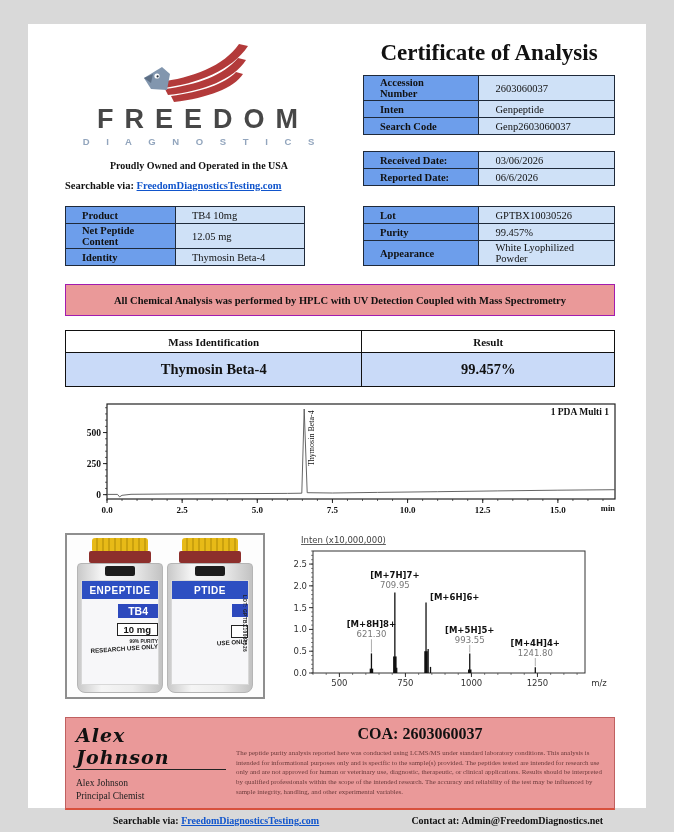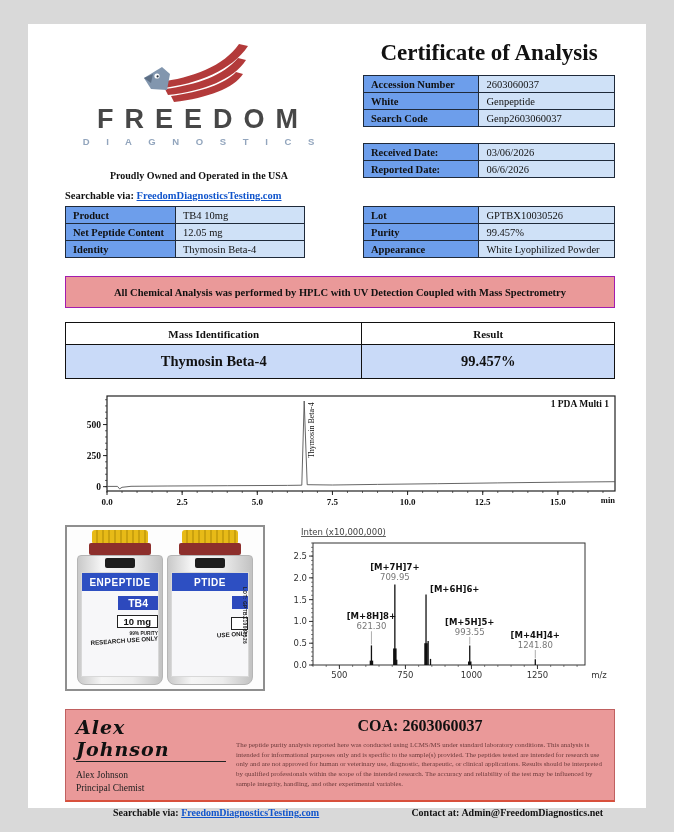--- a/index.html
+++ b/index.html
@@ -5,29 +5,29 @@
   html,body{margin:0;padding:0;}
   body{width:674px;height:832px;overflow:hidden;background:#d9d9d9;font-family:"Liberation Serif",serif;color:#111;}
   .page{position:absolute;left:28px;top:24px;width:618px;height:784px;background:#ffffff;box-sizing:border-box;padding:14px 31px 0 37px;}
 
   
   .header-row{display:flex;justify-content:space-between;align-items:flex-start;height:164px;}
   .header-left{width:268px;text-align:center;}
   .logo-svg{display:block;margin:2px auto 0;}
   .brand{font-family:"Liberation Sans",sans-serif;font-weight:700;font-size:27px;letter-spacing:11px;color:#474747;line-height:1;margin-left:8px;}
   .brand-sub{font-family:"Liberation Sans",sans-serif;font-weight:700;font-size:9.5px;letter-spacing:7px;color:#92a5bd;margin:3px 0 0 6px;}
-  .tagline{font-size:10px;font-weight:700;margin-top:23px;}
+  .tagline{font-size:10px;font-weight:700;margin-top:13px;}
   .search-line{font-size:10.5px;font-weight:700;text-align:left;margin-top:9px;}
   .link{color:#1155cc;text-decoration:underline;cursor:pointer;}
   .header-right{width:252px;}
   .coa-title{font-size:23px;font-weight:700;text-align:center;margin:2px 0 9px;white-space:nowrap;}
 
   
   table.info{border-collapse:collapse;width:100%;}
-  table.info td{border:1px solid #1f2a3a;font-size:10.5px;padding:1px 7px;height:14px;}
+  table.info td{border:1px solid #1f2a3a;font-size:10.5px;padding:1px 16px;height:14px;}
   td.l{background:var(--label-blue,#6d9eeb);font-weight:700;width:46%;}
   td.v{background:var(--value-blue,#cfe1f7);}
   .gap16{height:16px;}
   .tables-row{display:flex;justify-content:space-between;margin-top:4px;}
   .tables-row .t-left{width:240px;}
   .tables-row .t-right{width:252px;}
 
   
   .banner{margin-top:18px;height:30px;background:var(--pink,#ea9999);border:1px solid #a21caf;display:flex;align-items:center;justify-content:center;font-size:10.5px;font-weight:700;}
 
@@ -99,21 +99,21 @@
 
     <div class="header-right">
       <div class="coa-title">Certificate of Analysis</div>
       <table class="info">
         <tbody>
             <tr>
               <td class="l">Accession Number</td>
               <td class="v">2603060037</td>
             </tr>
         <tr>
-              <td class="l">White</td>
+              <td class="l">Inten</td>
               <td class="v">Genpeptide</td>
             </tr>
         <tr>
               <td class="l">Search Code</td>
               <td class="v">Genp2603060037</td>
             </tr>
       </tbody>
         </table>
       <div class="gap16"></div>
       <table class="info">

